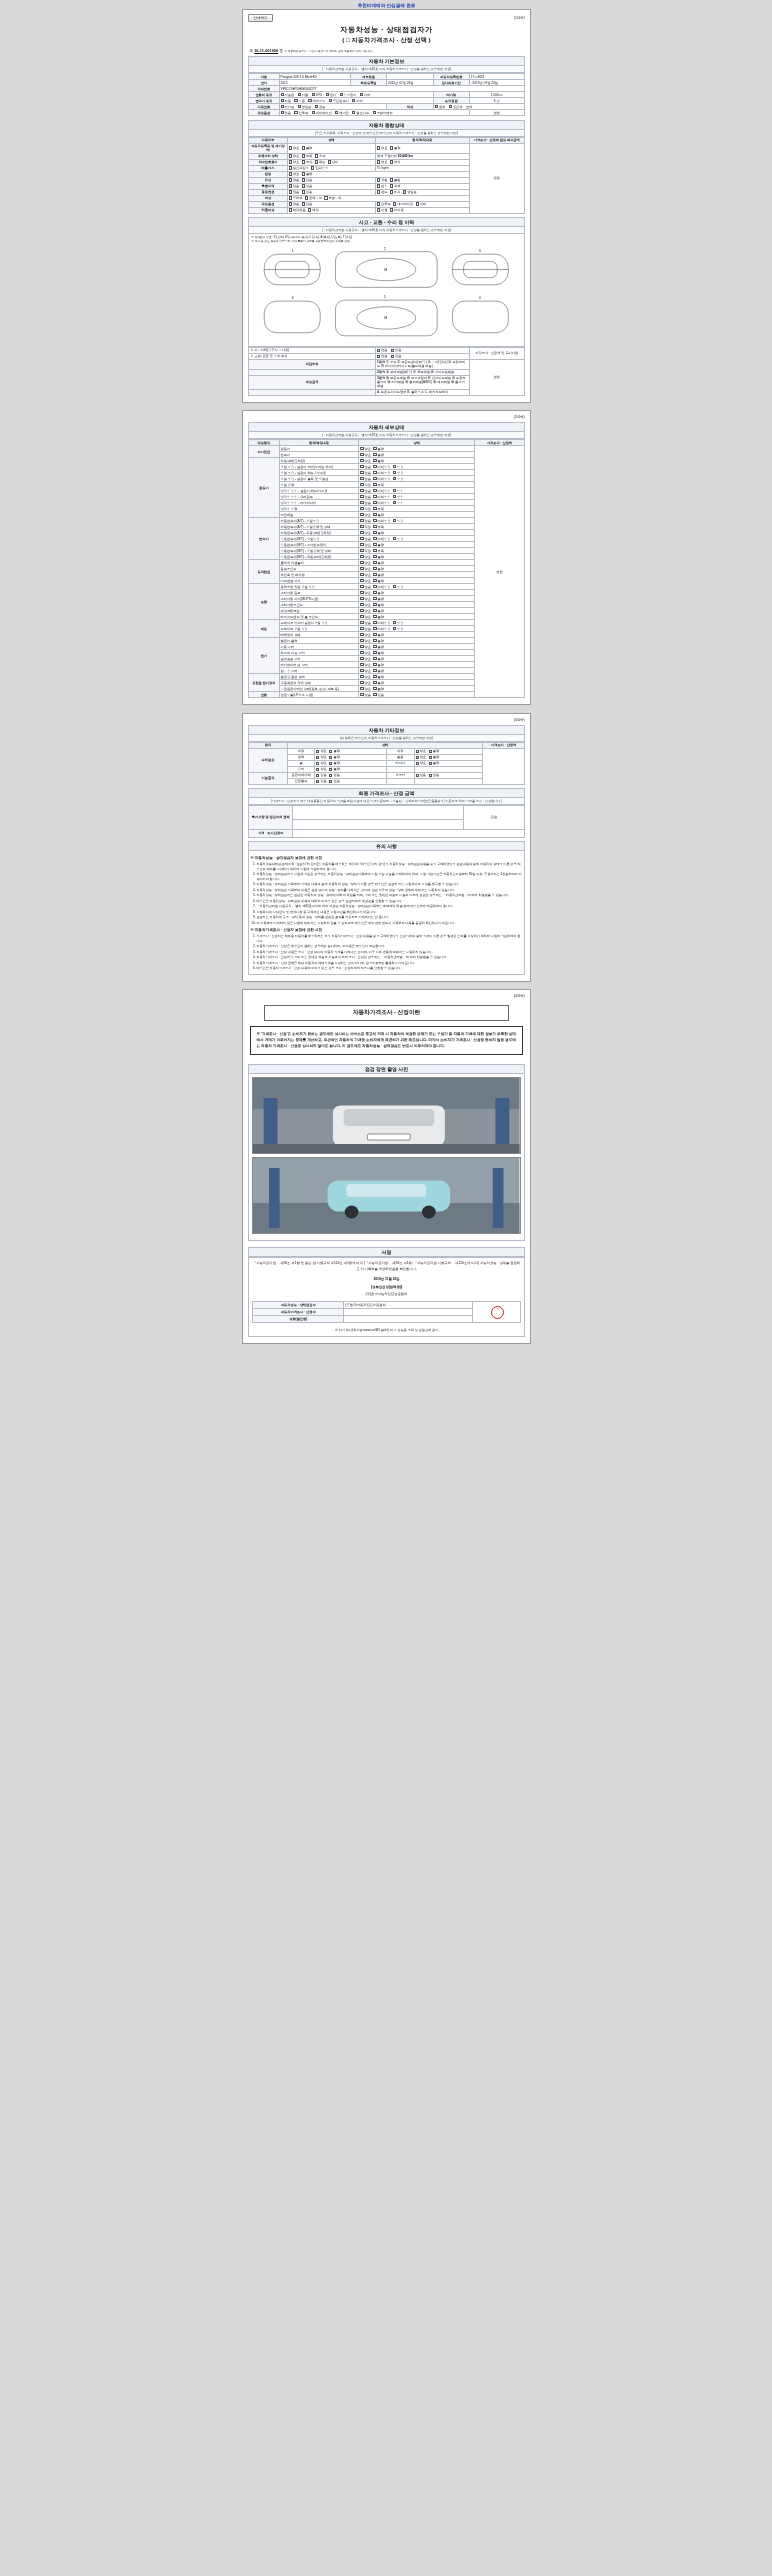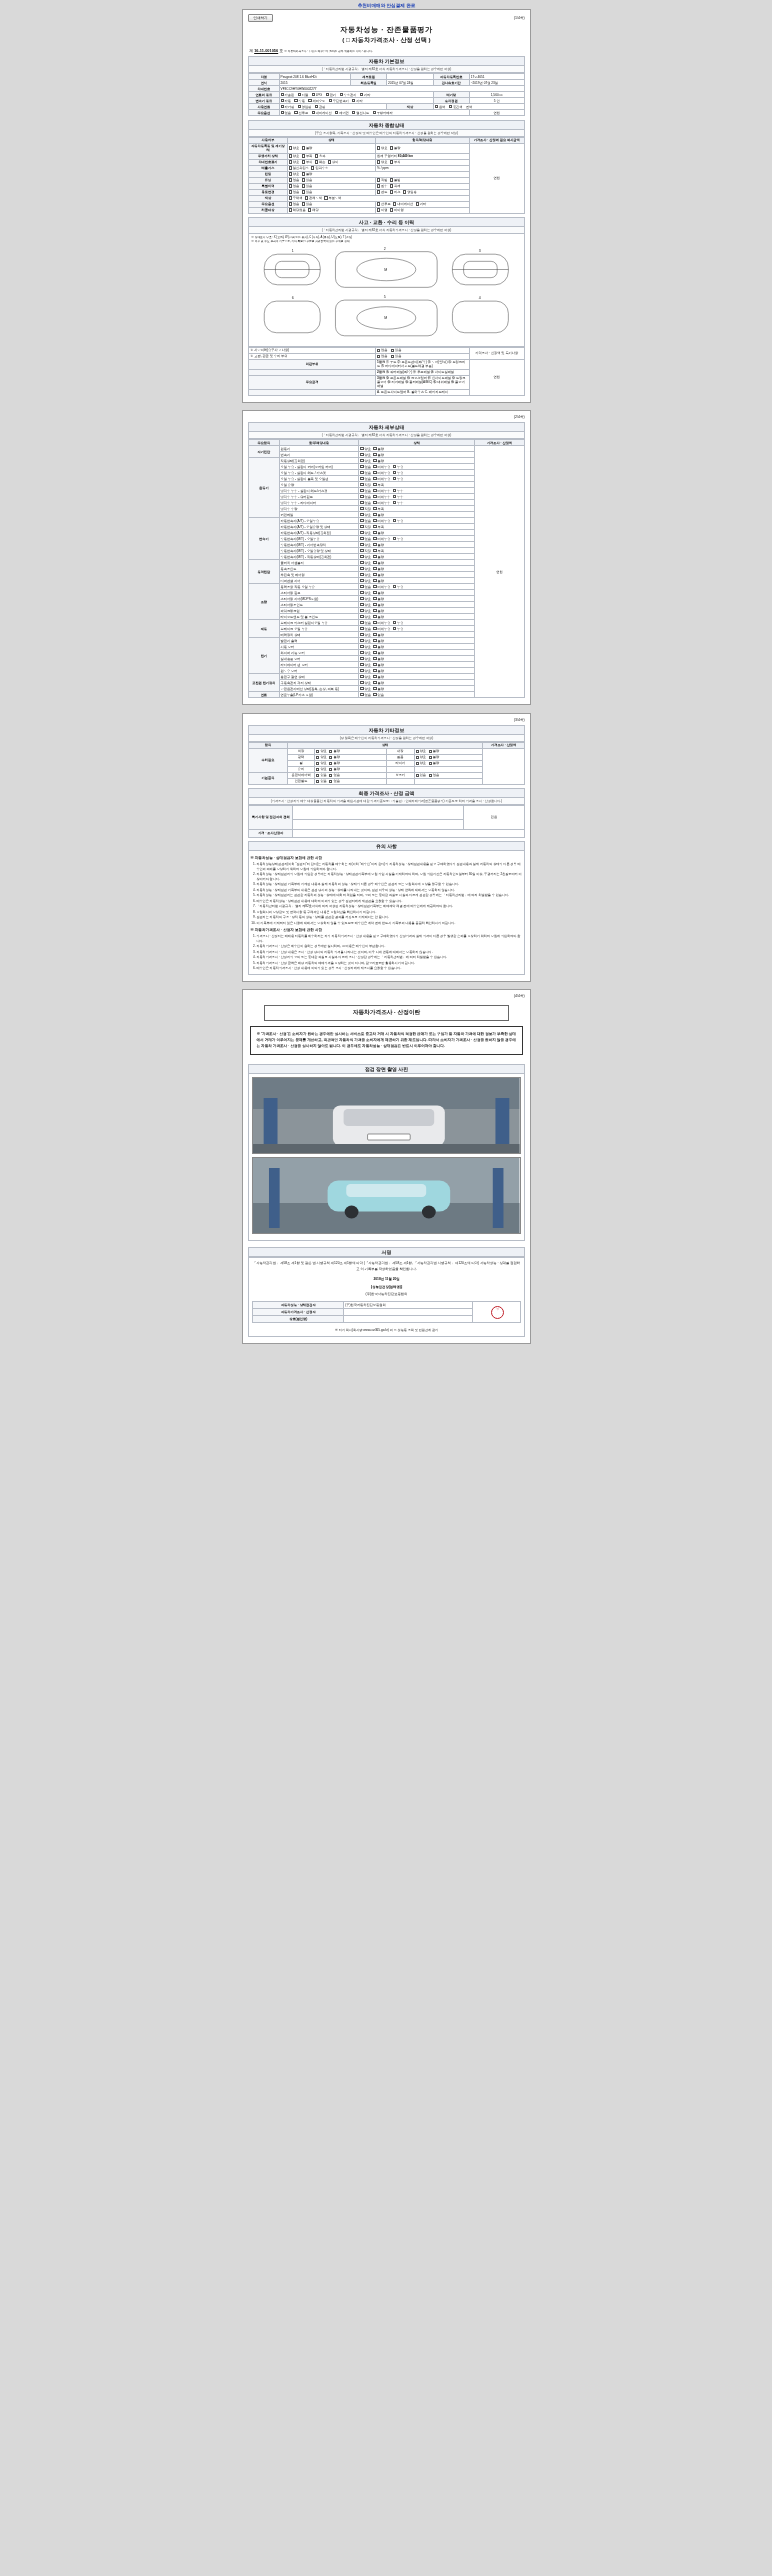--- a/index.html
+++ b/index.html
@@ -86,21 +86,21 @@
 <div class="page-wrap">
 
   <div class="topbar">추천비매매와 안심결제 완료</div>
 
   <div class="sheet">
     <div class="print-row">
       <button class="print-btn">인쇄하기</button>
       <span class="pagenum">(1/4쪽)</span>
     </div>
 
-    <h1 class="doc-title">자동차성능 · 잔존물품평가</h1>
+    <h1 class="doc-title">자동차성능 · 상태점검자가</h1>
     <div class="doc-sub">( □ 자동차가격조사 · 산정 선택 )</div>
     <div class="no-line">
       <span>제</span>
       <span class="num">16-11-001056</span>
       <span>호</span>
       <span class="tiny">※ 자동차가격조사 · 산정은 매수인이 원하는 경우 제공하는 서비스입니다.</span>
     </div>
 
     <div class="sec-title">자동차 기본정보</div>
     <div class="sec-note">(「자동차관리법 시행규칙」 별지 제82호 서식 자동차가격조사 · 산정을 원하는 경우에만 작성)</div>

